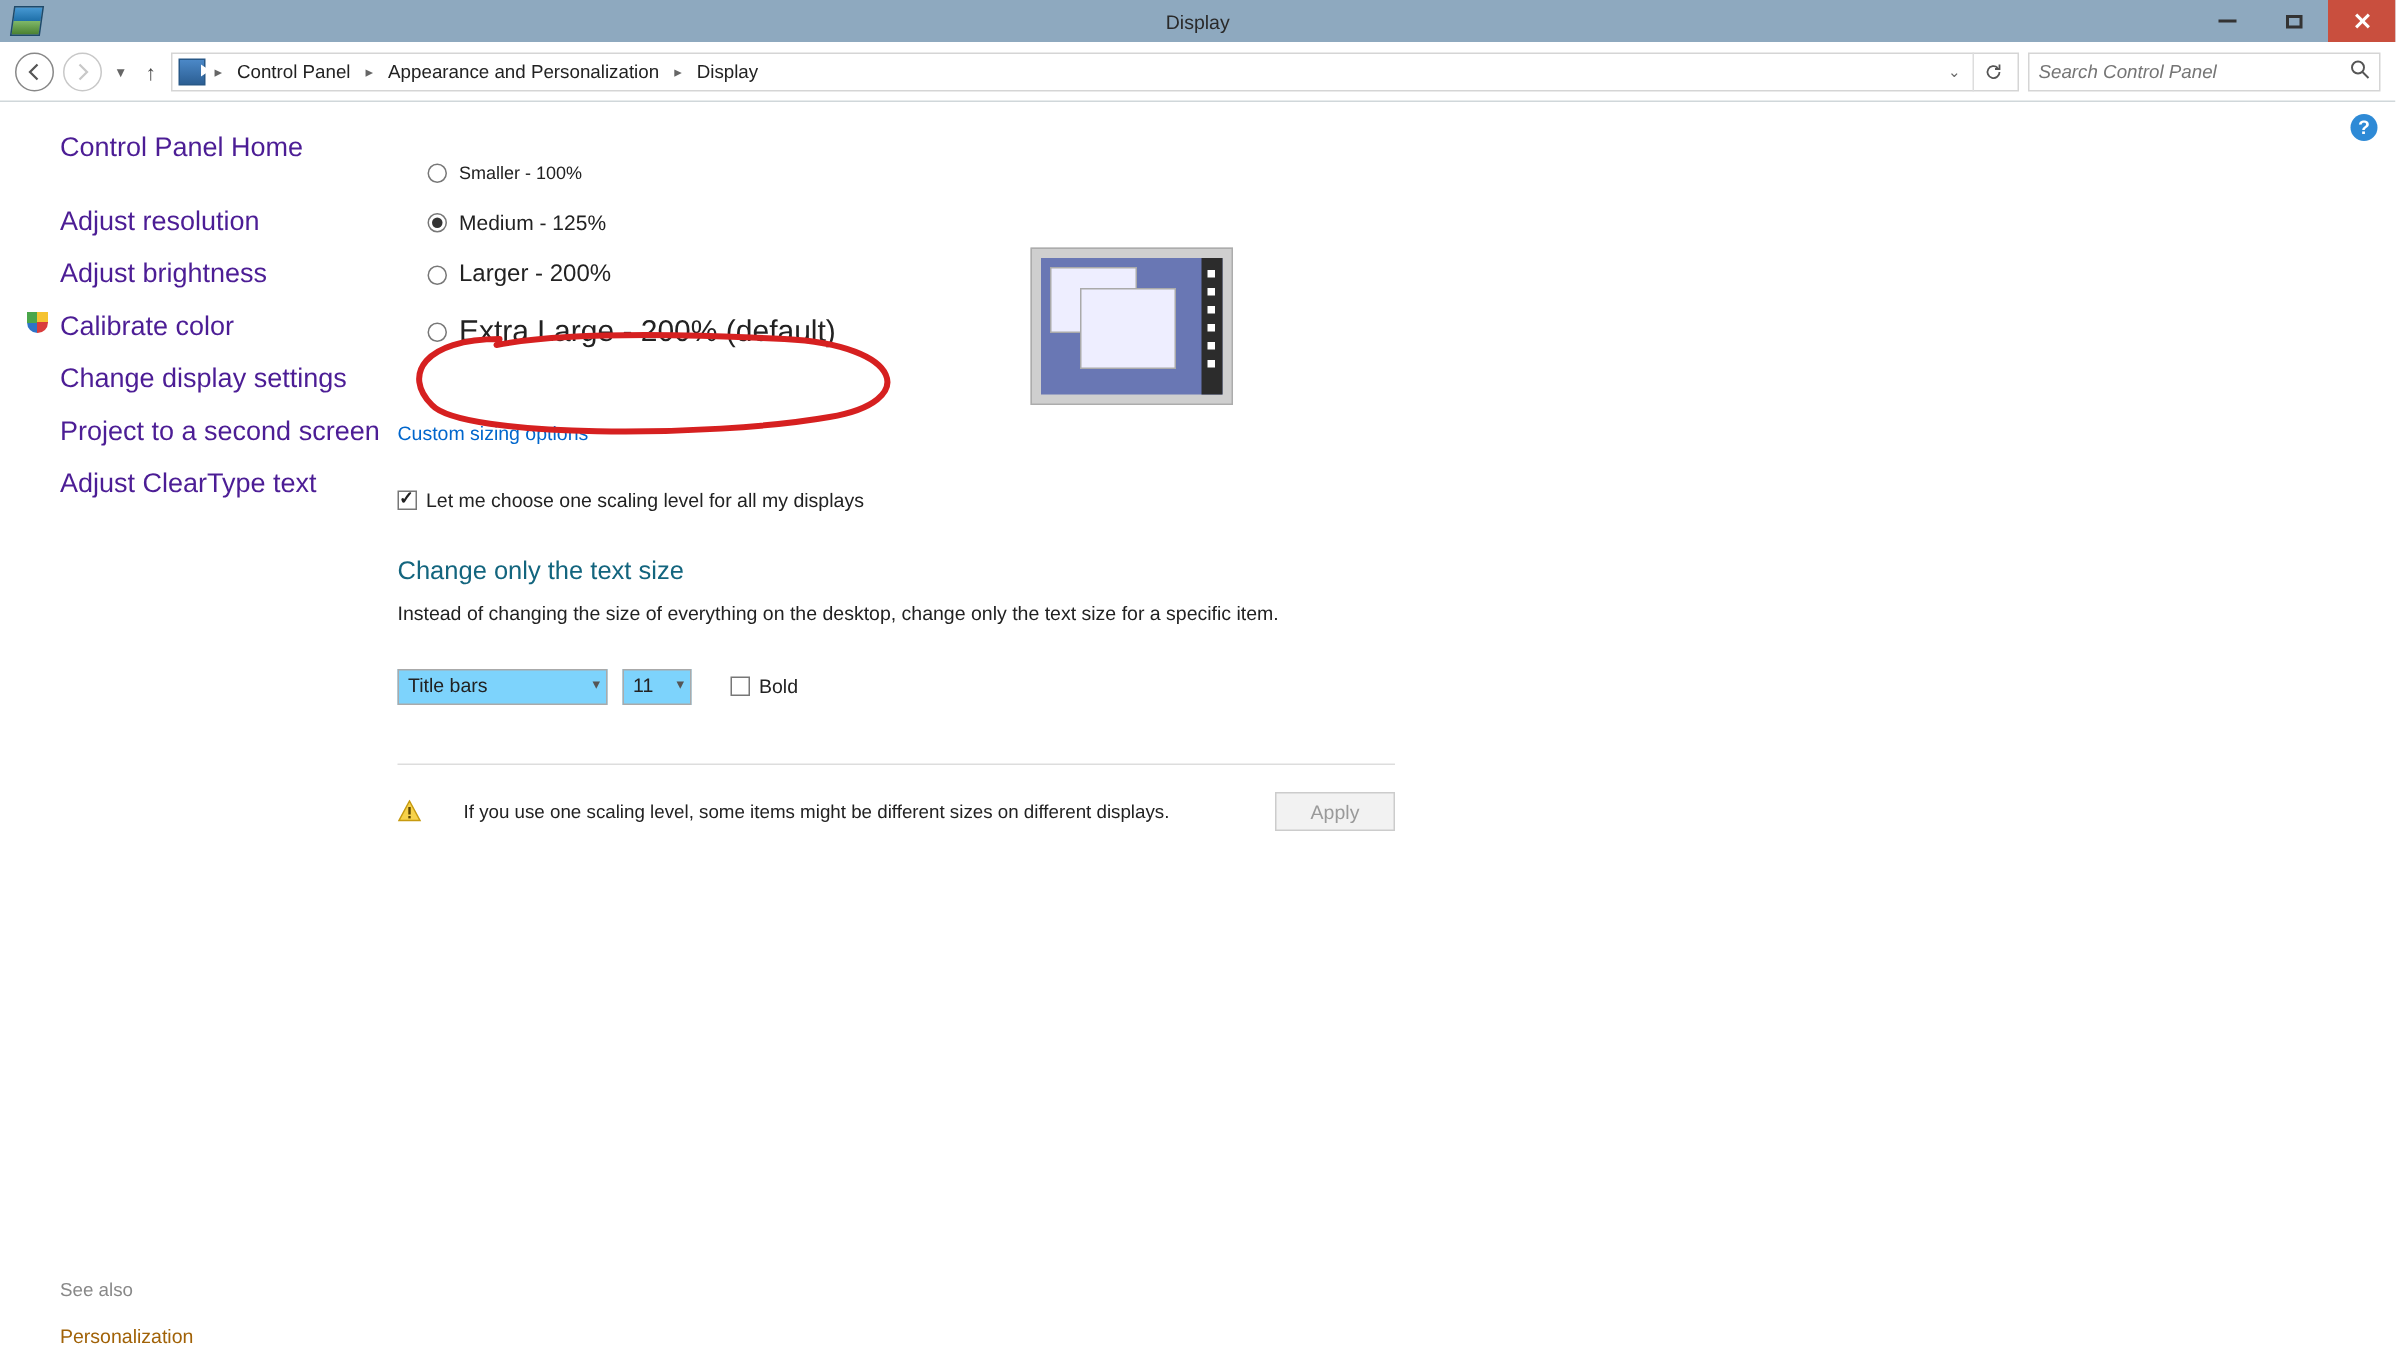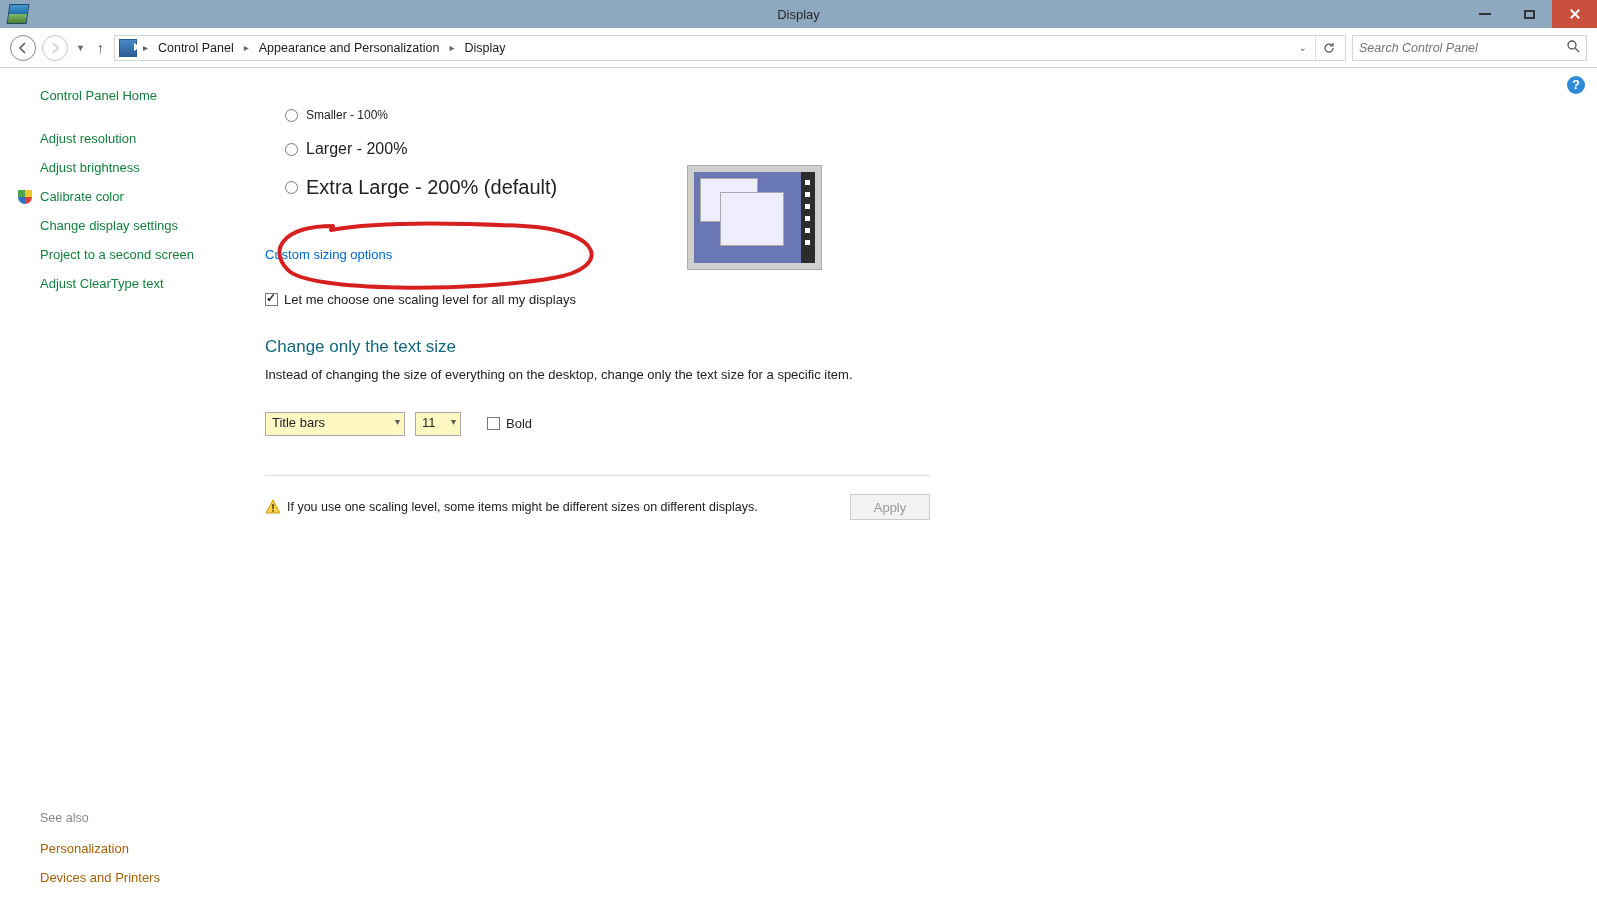--- a/index.html
+++ b/index.html
@@ -30,21 +30,21 @@
   .addr-spacer { flex:1; }
   .dropdown-addr { font-size:10px; color:#666; padding:0 6px;}
   .refresh { width:26px; height:26px; display:flex; align-items:center; justify-content:center; border-left:1px solid #ddd;}
   .refresh svg { width:14px; height:14px; }
   .searchbox { width: 235px; height: 26px; border:1px solid #d5d5d5; display:flex; align-items:center; padding:0 6px;}
   .searchbox input { border:none; outline:none; flex:1; font-style:italic; color:#777; font-size:12.5px; background:transparent;}
   .searchbox .mag { color:#666; }
   
   .content { display:flex; height: calc(897px - 28px - 40px); position:relative;}
   .sidebar { width: 255px; padding: 20px 0 20px 40px;}
-  .sidebar .side-link { color:#15803d; font-size:13px; margin-bottom:14px; cursor:pointer; position:relative;}
+  .sidebar .side-link { color:#4c1d95; font-size:18px; margin-bottom:14px; cursor:pointer; position:relative;}
   .sidebar .side-link.shield::before { content:""; position:absolute; left:-22px; top:1px; width:14px; height:14px; background: conic-gradient(#f5c330 0 90deg,#d93c3c 90deg 180deg,#2e73c7 180deg 270deg,#4aa64a 270deg 360deg); border-radius:0 0 50% 50%;}
   .sidebar .see-also-h { color:#888; font-size:12.5px; margin-top:520px; margin-bottom:16px;}
   .sidebar .related { color:#a16207; font-size:13px; margin-bottom:14px; cursor:pointer;}
   .main { flex:1; padding: 18px 40px 20px 10px; position:relative;}
   .help-icon { position:absolute; top:8px; right:12px; width:18px; height:18px; background:#2e8ad6; border-radius:50%; color:#fff; font-size:13px; font-weight:bold; text-align:center; line-height:18px;}
   .main h2 { color:#13657e; font-weight:400; font-size:17px; margin-bottom:10px;}
   .main .desc { font-size:13px; color:#222; line-height:1.4; max-width:650px;}
   .main a.inline { color:#0066cc; text-decoration:underline;}
   .radio-group { margin-top:22px; margin-left:20px; position:relative;}
   .radio-row { display:flex; align-items:center; margin-bottom:18px;}
@@ -53,23 +53,23 @@
   .radio-row.size1 { font-size:12px;}
   .radio-row.size2 { font-size:14px;}
   .radio-row.size3 { font-size:16px;}
   .radio-row.size4 { font-size:20px;text-align:right;}
   .annot-circle { position:absolute; left:-12px; top:112px; width:335px; height:70px; pointer-events:none;}
   .annot-circle svg { width:100%; height:100%; overflow:visible;}
   .custom-link { color:#0066cc; font-size:13px; margin-top:30px; margin-bottom:30px; display:inline-block; cursor:pointer;}
   .check-row { display:flex; align-items:center; font-size:13px; margin-bottom:30px;}
   .check-row .chk { width:13px; height:13px; border:1px solid #777; margin-right:6px; position:relative;}
   .check-row .chk.checked::after { content:"✓"; position:absolute; left:0; top:-3px; font-size:12px; color:#222; font-weight:bold;}
-  .select { height:24px; border:1px solid #aaa; background:#fef9c3; padding:2px 18px 2px 6px; font-size:13px; position:relative; display:inline-block;}
+  .select { height:24px; border:1px solid #aaa; background:#7dd3fc; padding:2px 18px 2px 6px; font-size:13px; position:relative; display:inline-block;}
   .select::after { content:"▾"; position:absolute; right:4px; top:3px; font-size:10px; color:#555;}
-  .row-apply { border-top:1px solid #ddd; margin-top:28px; padding-top:18px; display:flex; align-items:center; gap:6px; max-width:665px;}
+  .row-apply { border-top:1px solid #ddd; margin-top:28px; padding-top:18px; display:flex; align-items:center; gap:28px; max-width:665px;}
   .warn-icon { width:16px; height:16px;}
   .warn-icon svg{width:16px;height:16px;}
   .apply-btn { margin-left:auto; width:80px; height:26px; border:1px solid #ccc; background:#f2f2f2; color:#9a9a9a; font-size:13px;}
   .preview-img { position:absolute; left:432px; top:97px; width:135px; height:105px; border:1px solid #acacac; background:#cfcfcf; padding:6px;}
   .preview-inner{ width:100%; height:100%; background:#6977b4; position:relative;}
   .preview-inner .w1{ position:absolute; left:6px; top:6px; width:58px; height:44px; background:#eef; border:1px solid #aaa;}
   .preview-inner .w2{ position:absolute; left:26px; top:20px; width:64px; height:54px; background:#eef; border:1px solid #aaa;}
   .preview-inner .side{ position:absolute; right:0; top:0; width:14px; height:100%; background:#2c2c2c;}
   .preview-inner .side::before{content:"";position:absolute;left:4px;top:8px;width:5px;height:5px;background:#fff;box-shadow:0 12px 0 #fff,0 24px 0 #fff,0 36px 0 #fff,0 48px 0 #fff,0 60px 0 #fff;}
   .small-desc { font-size:13px; margin-bottom:18px;}
@@ -158,20 +158,24 @@
           <div class="w2"></div>
           <div class="side"></div>
       </div>
     </div>
 
     <div class="radio-group">
       <div class="radio-row size1">
         <span class="radio"></span>
         <span>Smaller - 100%</span>
       </div>
+      <div class="radio-row size2">
+        <span class="radio selected"></span>
+        <span>Medium - 125%</span>
+      </div>
       <div class="radio-row size3">
         <span class="radio"></span>
         <span>Larger - 200%</span>
       </div>
       <div class="radio-row size4">
         <span class="radio"></span>
         <span>Extra Large - 200% (default)</span>
       </div>
       <div class="annot-circle">
         <svg viewBox="0 0 335 70">

